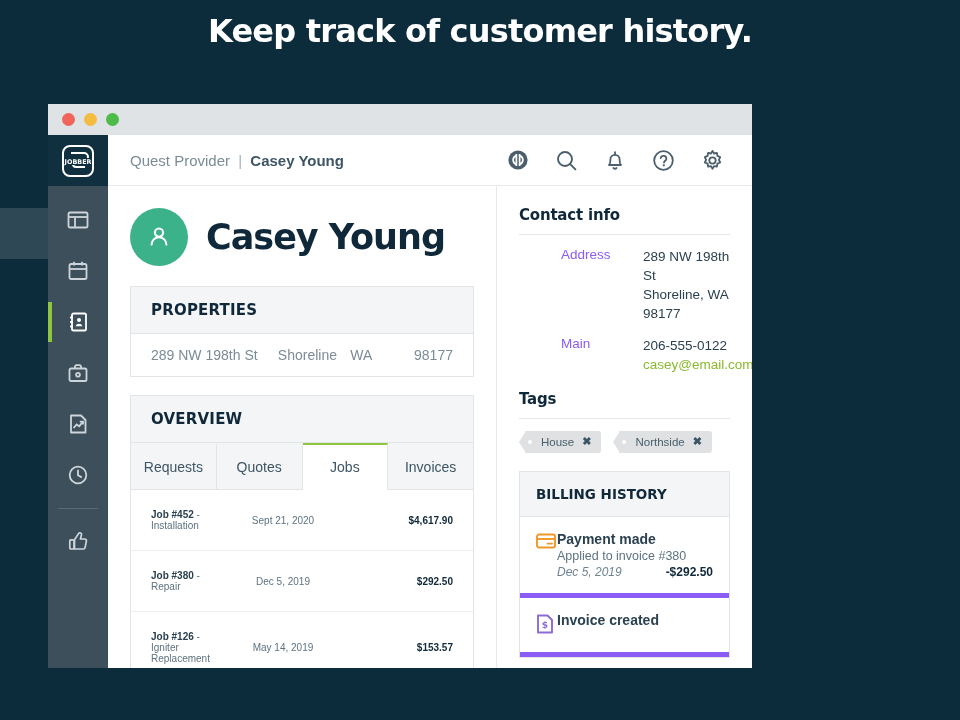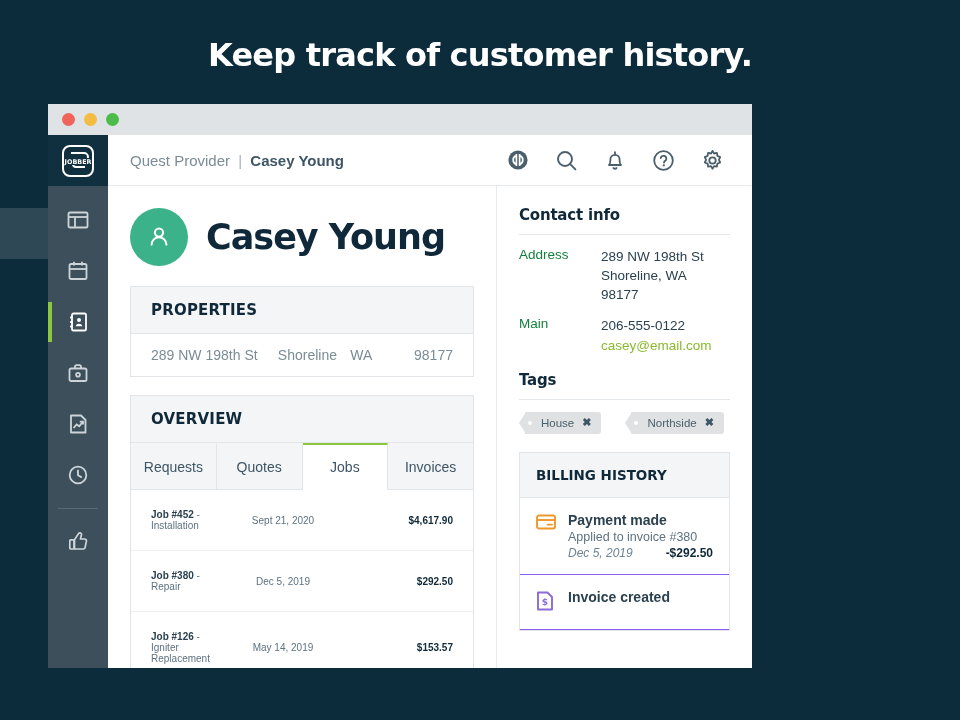--- a/index.html
+++ b/index.html
@@ -7,21 +7,21 @@
   html, body {
     width: 960px; height: 720px;
     overflow: hidden;
     background: #0c2b3b;
     font-family: "Liberation Sans", sans-serif;
   }
 
   
   .promo-headline {
     position: absolute;
-    top: 36px; left: 0; width: 960px;
+    top: 12px; left: 0; width: 960px;
     text-align: center;
     color: #ffffff;
     font-size: 32px;
     font-weight: bold;
     letter-spacing: -0.8px;
     font-family: "DejaVu Sans", sans-serif;
   }
 
   
   .hover-band {
@@ -214,25 +214,25 @@
     font-size: 15px;
     font-weight: bold;
     color: #10293a;
     letter-spacing: -0.2px;
   }
   .side-rule {
     height: 1px; background: #e4e8ea;
     margin: 10px 0 12px 0;
   }
   .info-row { display: flex; margin-bottom: 12px; font-size: 13.5px; }
-  .info-label { width: 82px; flex: 0 0 82px; color: #15803d; }
+  .info-label { width: 82px; flex: 0 0 82px; color: #8b5cf6; margin-left: 42px; }
   .info-value { color: #2b414f; line-height: 1.42; }
   .info-value .email { color: #8ab92d; }
 
-  .tags-wrap { display: flex; gap: 24px; margin-bottom: 18px; }
+  .tags-wrap { display: flex; gap: 12px; margin-bottom: 18px; }
   .tag {
     position: relative;
     background: #dfe1e2;
     color: #48606f;
     font-size: 11.5px;
     height: 22px;
     display: flex; align-items: center;
     padding: 0 10px 0 16px;
     border-radius: 0 3px 3px 0;
     margin-left: 6px;
@@ -265,23 +265,23 @@
     background: #f4f5f6;
     border-bottom: 1px solid #e1e5e8;
     padding: 14px 16px;
     font-family: "DejaVu Sans", sans-serif;
     font-size: 13.5px;
     font-weight: bold;
     color: #10293a;
   }
   .billing-item {
     display: flex;
-    gap: 12px;
+    gap: 1px;
     padding: 14px 16px;
-    border-bottom: 1px solid #8b5cf6;
+    border-bottom: 5px solid #8b5cf6;
   }
   .billing-icon { flex: 0 0 20px; padding-top: 2px; }
   .billing-body { flex: 1; min-width: 0; }
   .billing-title {
     font-size: 14px; font-weight: bold;
     color: #2b414f; margin-bottom: 2px;
   }
   .billing-sub { font-size: 12.5px; color: #5d7280; margin-bottom: 2px; }
   .billing-foot { display: flex; justify-content: space-between; font-size: 12px; }
   .billing-date { font-style: italic; color: #6d8391; }

